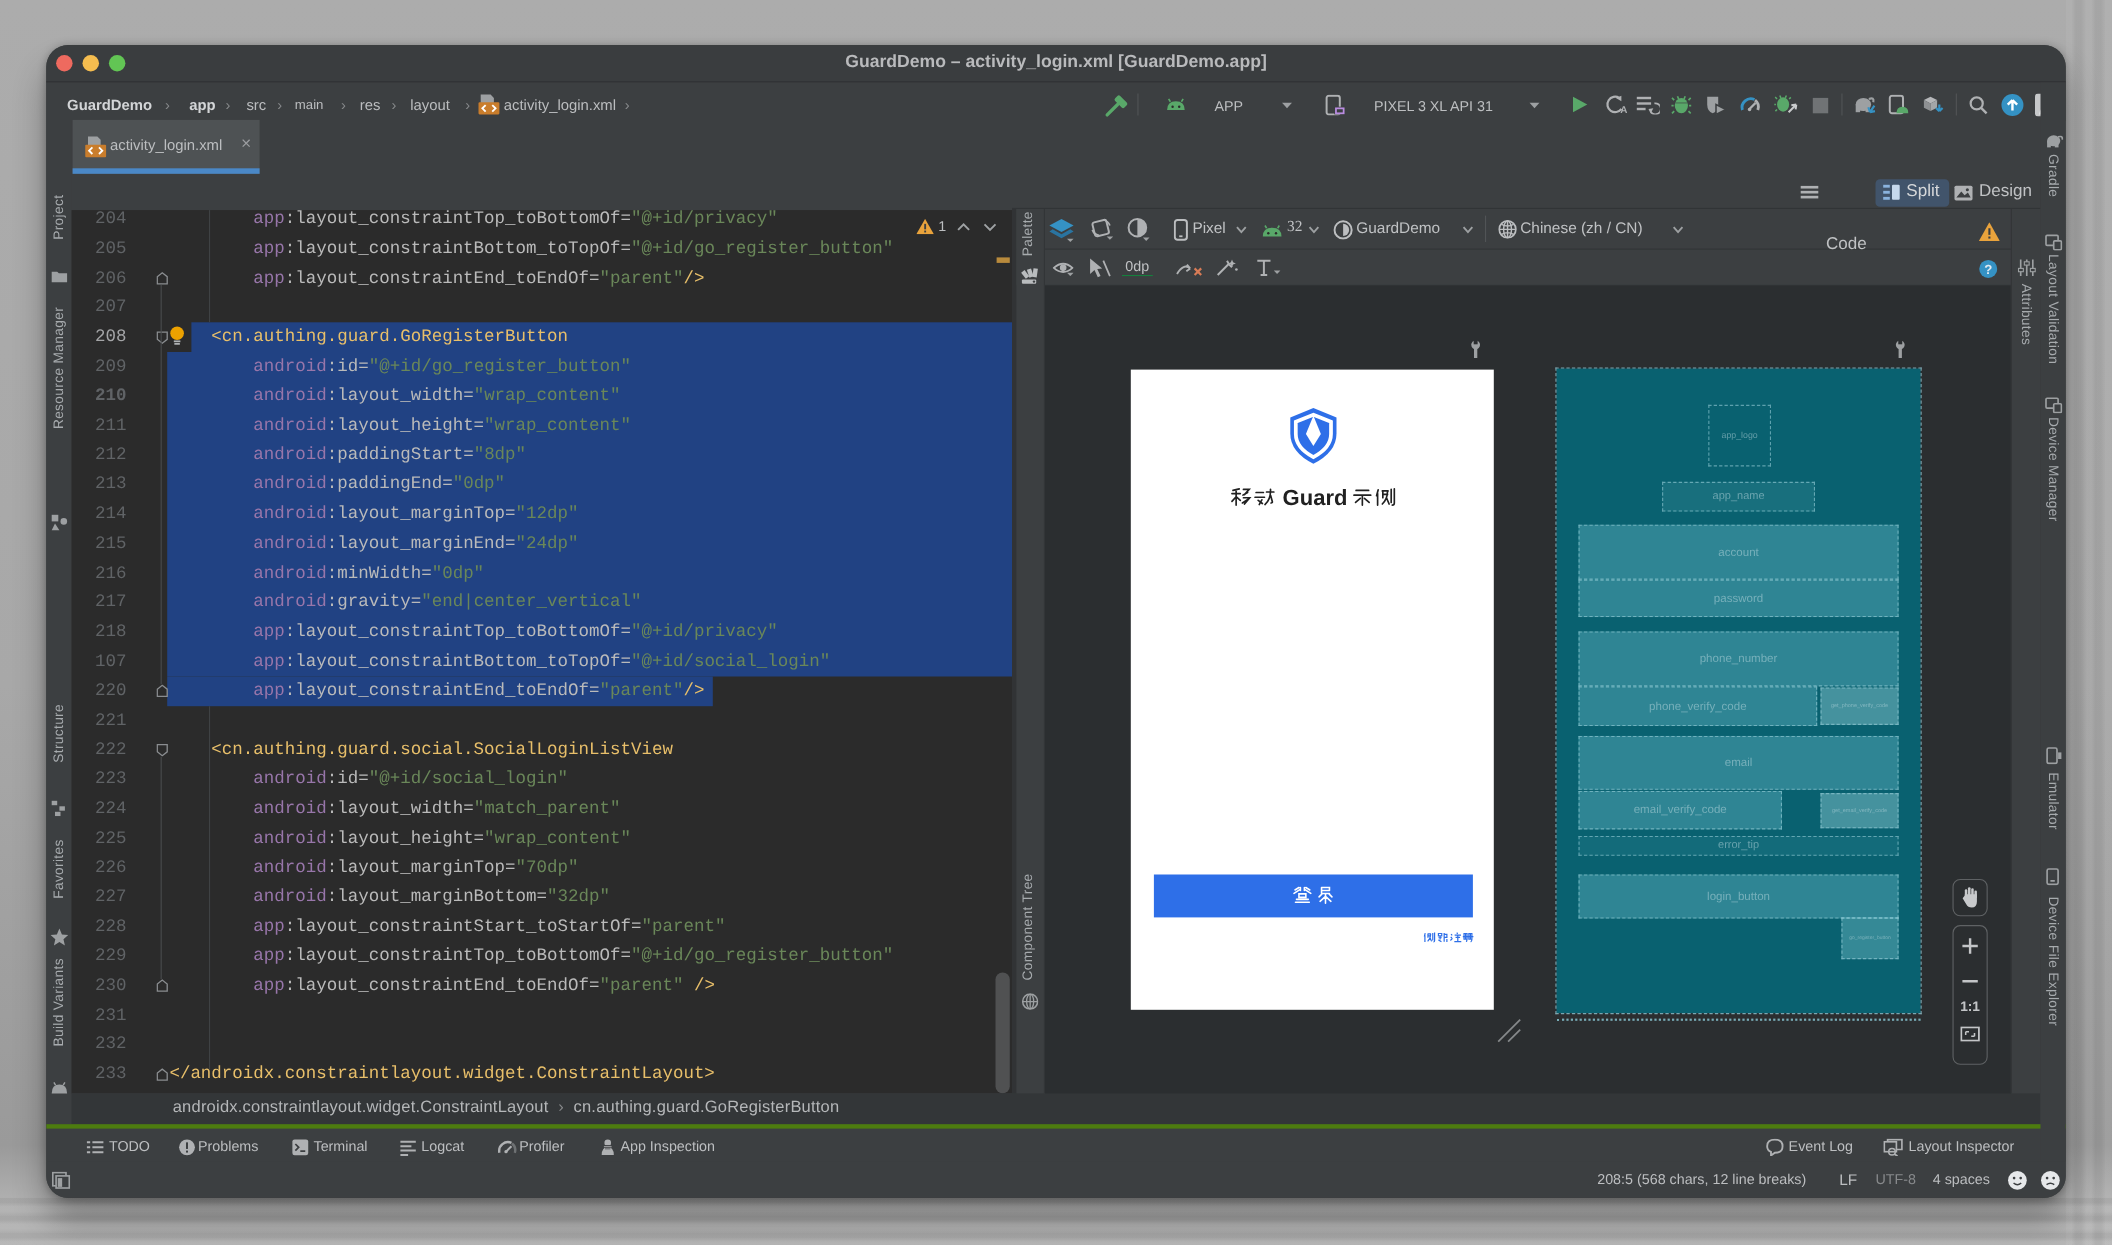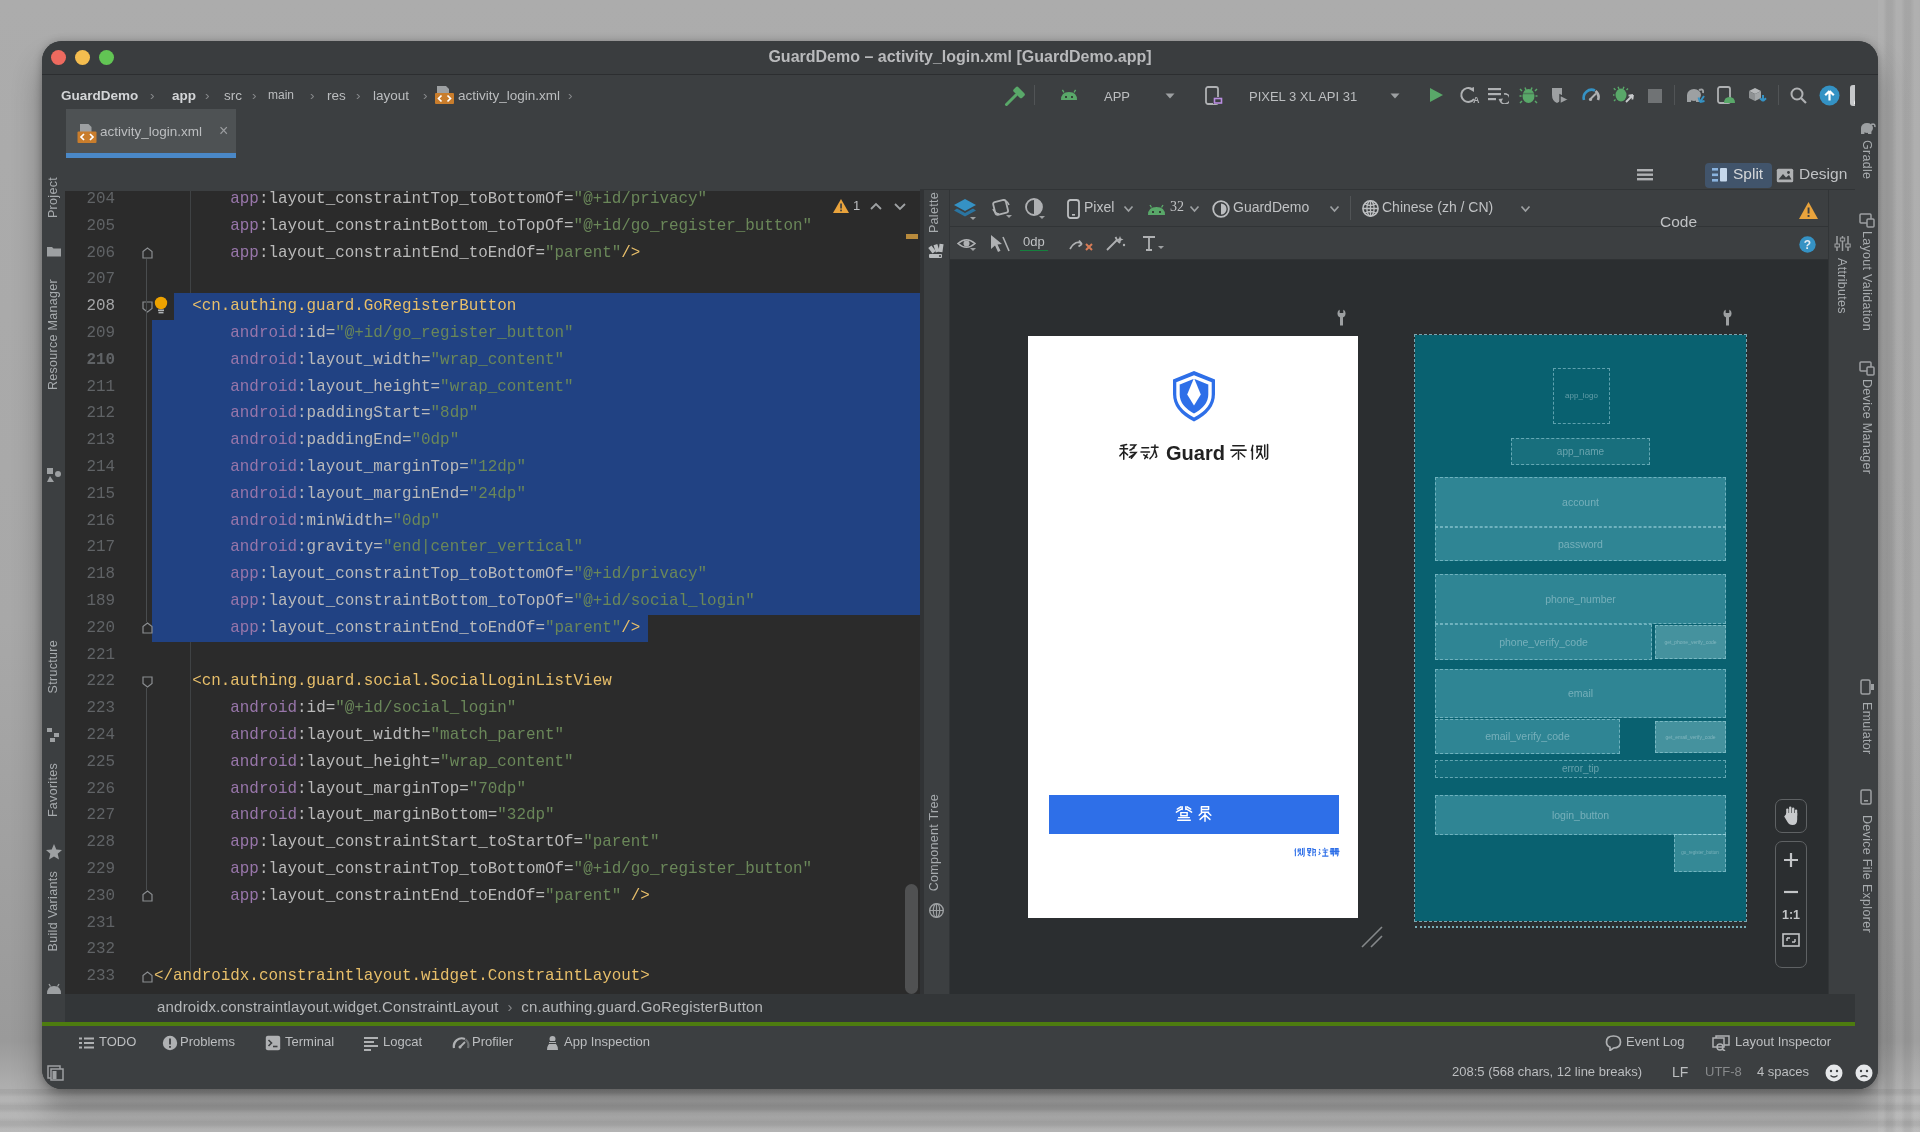--- a/index.html
+++ b/index.html
@@ -219,21 +219,21 @@
 <div class="mono ln" style="top:263.0px;">214</div>
 <div class="mono cl" style="top:263.0px;">        <span class="nsp">android</span><span class="att">:layout_marginTop=</span><span class="val">"12dp"</span></div>
 <div class="mono ln" style="top:289.8px;">215</div>
 <div class="mono cl" style="top:289.8px;">        <span class="nsp">android</span><span class="att">:layout_marginEnd=</span><span class="val">"24dp"</span></div>
 <div class="mono ln" style="top:316.6px;">216</div>
 <div class="mono cl" style="top:316.6px;">        <span class="nsp">android</span><span class="att">:minWidth=</span><span class="val">"0dp"</span></div>
 <div class="mono ln" style="top:343.4px;">217</div>
 <div class="mono cl" style="top:343.4px;">        <span class="nsp">android</span><span class="att">:gravity=</span><span class="val">"end|center_vertical"</span></div>
 <div class="mono ln" style="top:370.2px;">218</div>
 <div class="mono cl" style="top:370.2px;">        <span class="nsp">app</span><span class="att">:layout_constraintTop_toBottomOf=</span><span class="val">"@+id/privacy"</span></div>
-<div class="mono ln" style="top:397.0px;">189</div>
+<div class="mono ln" style="top:397.0px;">107</div>
 <div class="mono cl" style="top:397.0px;">        <span class="nsp">app</span><span class="att">:layout_constraintBottom_toTopOf=</span><span class="val">"@+id/social_login"</span></div>
 <div class="mono ln" style="top:423.8px;">220</div>
 <div class="mono cl" style="top:423.8px;">        <span class="nsp">app</span><span class="att">:layout_constraintEnd_toEndOf=</span><span class="val">"parent"</span><span class="tag">/&gt;</span></div>
 <div class="mono ln" style="top:450.6px;">221</div>
 <div class="mono ln" style="top:477.4px;">222</div>
 <div class="mono cl" style="top:477.4px;"><span class="tag">    &lt;cn.authing.guard.social.SocialLoginListView</span></div>
 <div class="mono ln" style="top:504.2px;">223</div>
 <div class="mono cl" style="top:504.2px;">        <span class="nsp">android</span><span class="att">:id=</span><span class="val">"@+id/social_login"</span></div>
 <div class="mono ln" style="top:531.0px;">224</div>
 <div class="mono cl" style="top:531.0px;">        <span class="nsp">android</span><span class="att">:layout_width=</span><span class="val">"match_parent"</span></div>

